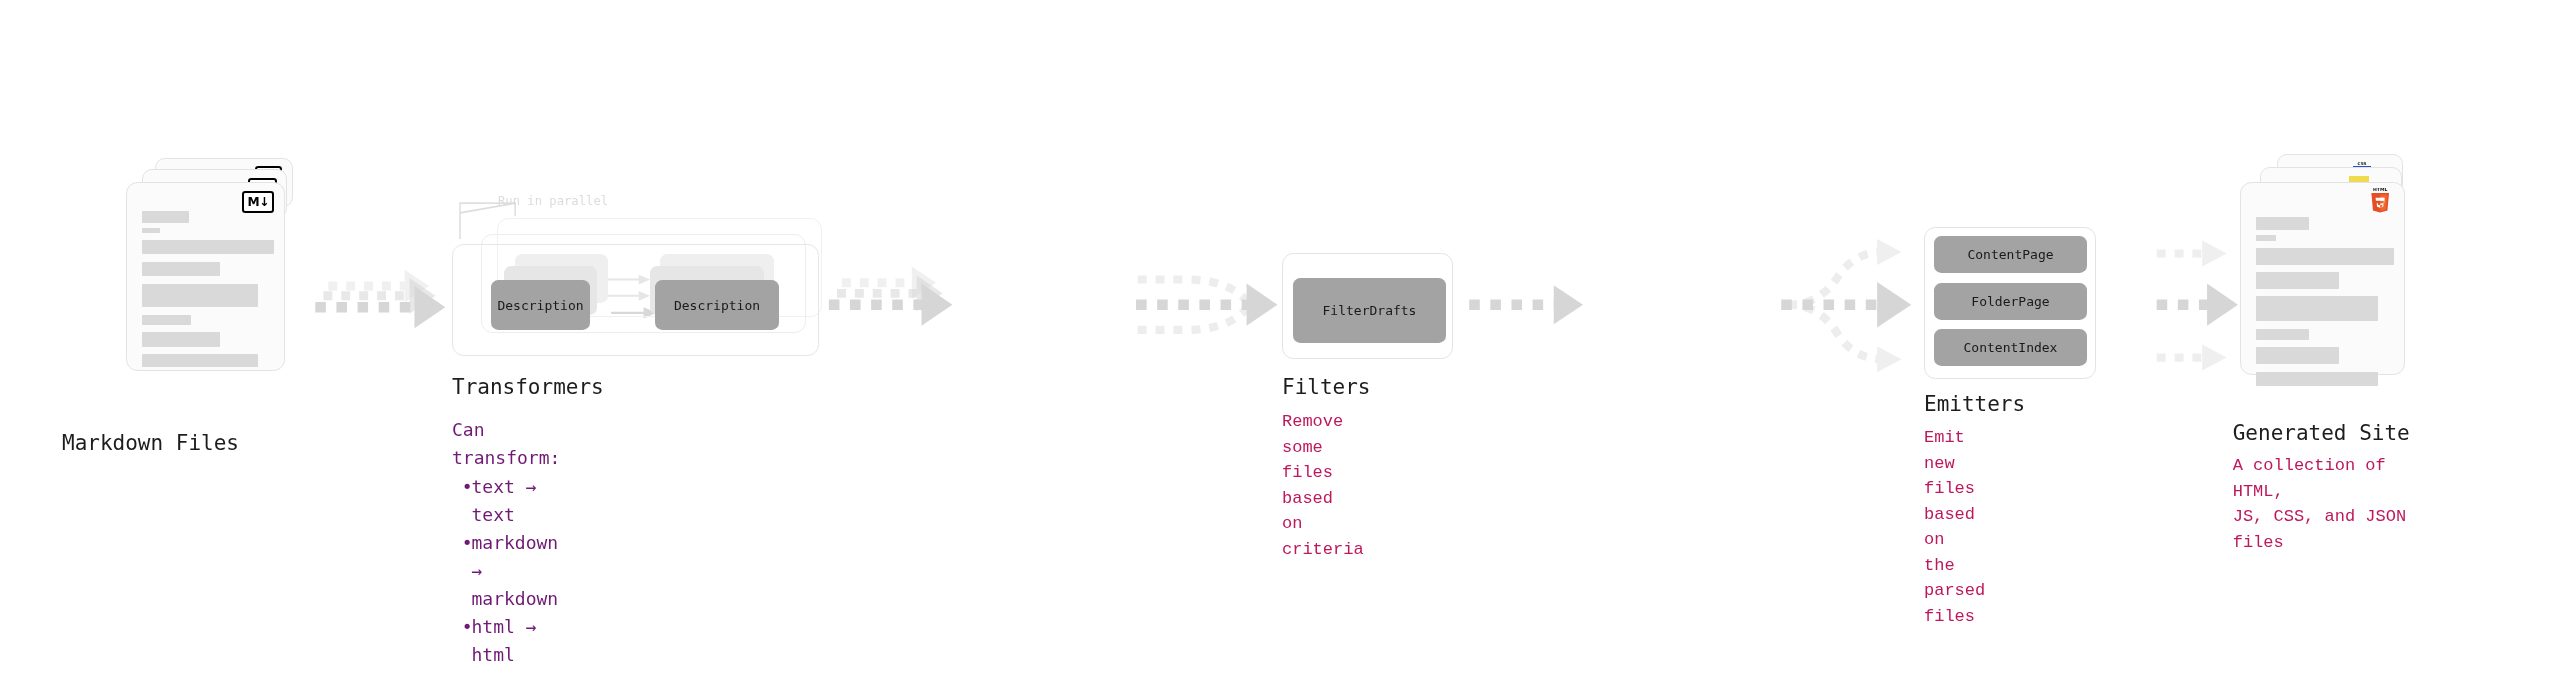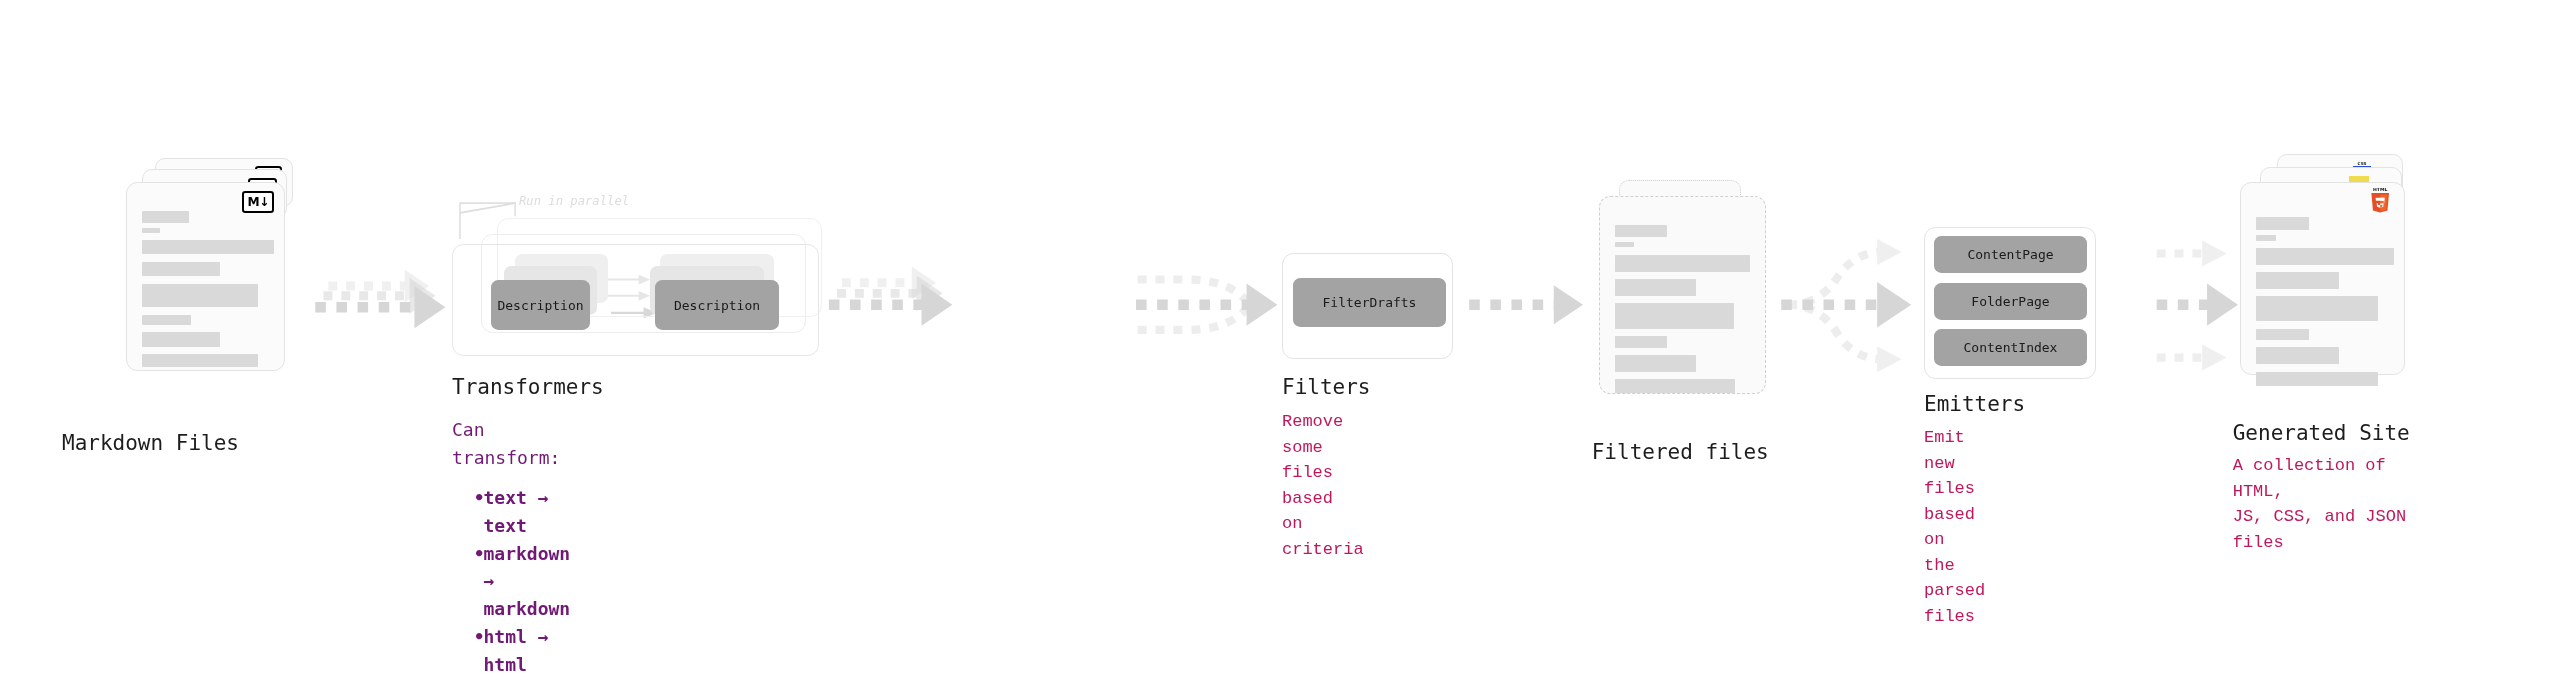--- a/index.html
+++ b/index.html
@@ -127,21 +127,21 @@
     white-space: pre-line;
     font-family: Liberation Mono, monospace;
   }
   .bullets {
     position: absolute;
     font-size: 18px;
     line-height: 1.55;
     color: #701a75;
   }
   .bullets .lead { margin: 0 0 1.6px 0; }
-  .bullets ul { margin: 12px; padding: 0 0 0 11.4px; list-style: none; font-weight: bold; }
+  .bullets ul { margin: 0; padding: 0 0 0 11.4px; list-style: none; }
   .bullets li { position: relative; padding-left: 8.1px; }
   .bullets li::before {
     content: "\2022";
     position: absolute;
     left: -1.6px;
     top: 0;
   }
 
   
   .groupbox {
@@ -299,21 +299,21 @@
           <div class="bar" style="width:116px;height:12.2px;"></div>
         </div>
       </div>
     </div>
 
     <div class="title" style="left:-60px; top:273px;">Markdown Files</div>
   </div>
 
   <div class="node" style="left:0; top:0;">
 
-    <div class="runlabel" style="left:519px; top:194px;font-style:italic;">Run in parallel</div>
+    <div class="runlabel" style="left:498px; top:194px;">Run in parallel</div>
 
     <div class="groupbox" style="left:497px; top:218px; width:325px; height:99px; border-color:#f0f0f0;"></div>
     <div class="groupbox" style="left:481px; top:234px; width:325px; height:99px; border-color:#ededed;"></div>
     <div class="groupbox" style="left:452px; top:244px; width:367px; height:112px; border-color:#e6e6e6;"></div>
 
     <div class="chip ghost2" style="left:515px; top:254px; width:93px; height:49px;"></div>
     <div class="chip ghost1" style="left:504px; top:266px; width:93px; height:49px;"></div>
     <div class="chip ghost2" style="left:660px; top:254px; width:114px; height:49px;"></div>
     <div class="chip ghost1" style="left:650px; top:266px; width:114px; height:49px;"></div>
 
@@ -328,46 +328,27 @@
         <li>text → text</li>
         <li>markdown → markdown</li>
         <li>html → html</li>
       </ul>
     </div>
   </div>
 
 
   <div class="node" style="left:0; top:0;">
     <div class="groupbox" style="left:1282px; top:253px; width:171px; height:106px; border-color:#e3e3e3;"></div>
-    <div class="chip" style="left:1293px; top:278px; width:153px; height:49px;">FilterDrafts</div>
+    <div class="chip" style="left:1293px; top:278px; width:153px; height:65px;">FilterDrafts</div>
 
     <div class="title" style="left:1282px; top:375px;">Filters</div>
     <div class="subtitle" style="left:1282px; top:409px;">Remove some files based
 on criteria</div>
   </div>
 
-  <div class="node" style="left:1595px; top:180px;">
-    <div class="filestack" style="width:187px; height:219px;">
-      <div class="filecard dotted" style="left:24.4px; top:0px; width:122px; height:39px; border-radius:9.8px;"></div>
-      <div class="filecard dashed" style="left:4.1px; top:16.3px; width:167px; height:198px;">
-        <div class="card-body">
-          <div class="bar" style="width:52px;height:12.2px;"></div>
-          <div class="bar" style="width:19.5px;height:4.9px;margin-top:-2.4px;"></div>
-          <div class="bar" style="width:135px;height:17px;"></div>
-          <div class="bar" style="width:81px;height:17px;"></div>
-          <div class="bar" style="width:119px;height:26px;"></div>
-          <div class="bar" style="width:52px;height:11.4px;"></div>
-          <div class="bar" style="width:81px;height:17px;"></div>
-          <div class="bar" style="width:120px;height:14px;"></div>
-        </div>
-      </div>
-    </div>
-
-    <div class="title" style="left:-3.3px; top:260px;">Filtered files</div>
-  </div>
 
   <div class="node" style="left:0; top:0;">
     <div class="groupbox" style="left:1924px; top:227px; width:172px; height:152px; border-color:#e3e3e3;"></div>
     <div class="chip" style="left:1934px; top:236px; width:153px; height:37px;">ContentPage</div>
     <div class="chip" style="left:1934px; top:283px; width:153px; height:37px;">FolderPage</div>
     <div class="chip" style="left:1934px; top:329px; width:153px; height:37px;">ContentIndex</div>
 
     <div class="title" style="left:1924px; top:392px;">Emitters</div>
     <div class="subtitle" style="left:1924px; top:425px;">Emit new files based on
 the parsed files</div>

